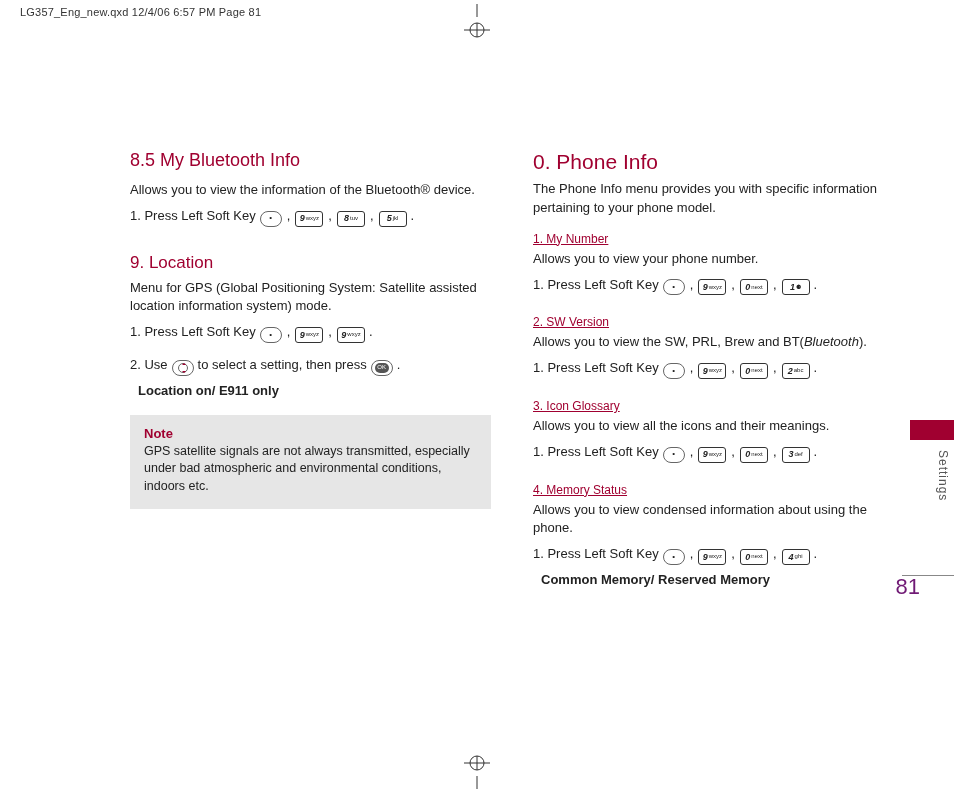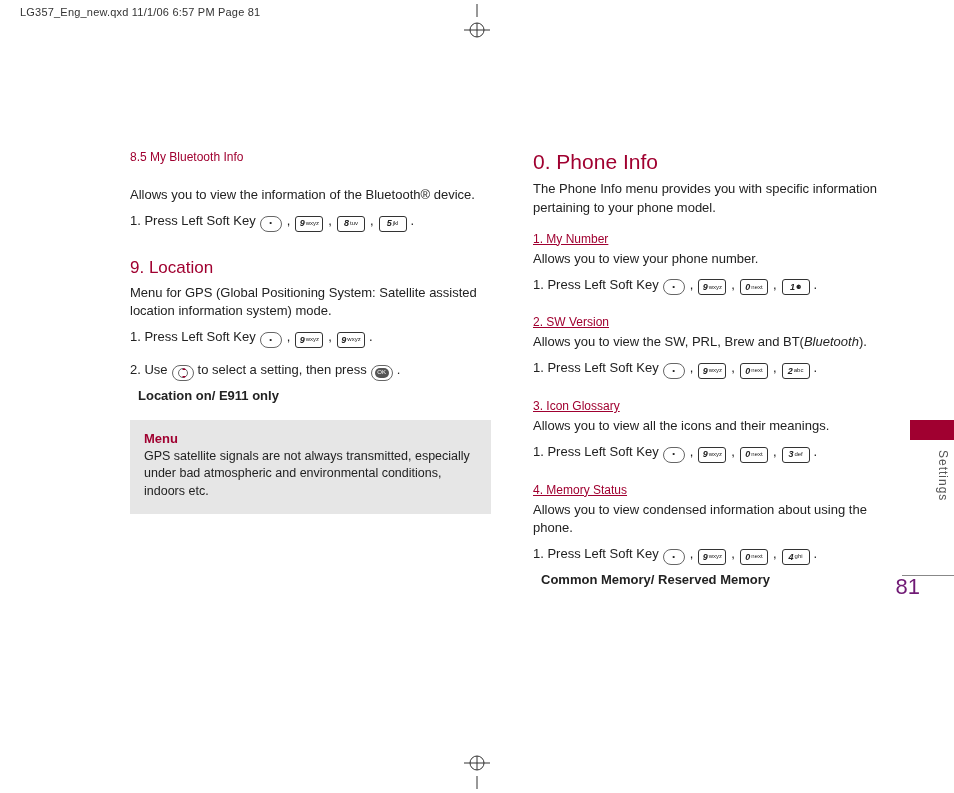--- a/index.html
+++ b/index.html
@@ -43,21 +43,21 @@
   .cols {
     display: flex;
     gap: 42px;
   }
   .col { flex: 1 1 0; }
   .col-right { position: relative; }
   .h-red {
     color: #a00030;
     font-weight: 500;
   }
-  .h85 { font-size: 12px; margin-bottom: 22px; }
+  .h85 { font-size: 18px; margin-bottom: 10px; }
   .h9  { font-size: 17px; margin: 20px 0 6px; }
   .h0  { font-size: 21px; margin-bottom: 6px; }
   .hsub{ font-size: 12px; margin: 14px 0 4px; text-decoration: underline; }
   p { line-height: 1.45; font-size: 13px; }
   .step { margin: 6px 0; line-height: 1.6; }
   .row { display: inline-flex; align-items: flex-end; flex-wrap: wrap; gap: 4px; }
   .btn-soft {
     display: inline-flex;
     align-items: center;
     justify-content: center;
@@ -159,21 +159,21 @@
     bottom: 14px;
     width: 56px;
     border-top: 1px solid #888;
   }
   .ital { font-style: italic; text-align: right; }
   .comma { margin: 0 1px; }
 </style>
 </head>
 <body>
 
-<div class="header-bar">LG357_Eng_new.qxd  11/1/06  6:57 PM  Page 81</div>
+<div class="header-bar">LG357_Eng_new.qxd  12/4/06  6:57 PM  Page 81</div>
 
 <div class="crop-top crop-mark">
   <svg width="34" height="34">
       <line x1="17" y1="0" x2="17" y2="13" stroke="#333"></line>
       <line x1="4" y1="26" x2="30" y2="26" stroke="#333"></line>
       <circle cx="17" cy="26" r="7" fill="none" stroke="#333"></circle>
       <line x1="17" y1="19" x2="17" y2="33" stroke="#333"></line>
     </svg>
 </div>
 
@@ -228,21 +228,21 @@
           </span>
         <span>to select a setting, then press</span>
         <span class="btn-ok">
             <span class="ok-fill">OK</span>
           </span>
           <span>.</span>
       </div>
       <p class="indent bold">Location on/ E911 only</p>
 
       <div class="note-box">
-        <div class="nt">Menu</div>
+        <div class="nt">Note</div>
         <div>GPS satellite signals are not always transmitted, especially under bad atmospheric and environmental conditions, indoors etc.</div>
       </div>
     </div>
 
     <div class="col col-right">
       <div class="h-red h0">0. Phone Info</div>
       <p>The Phone Info menu provides you with specific information pertaining to your phone model.</p>
 
       <div class="h-red hsub">1. My Number</div>
       <p>Allows you to view your phone number.</p>

